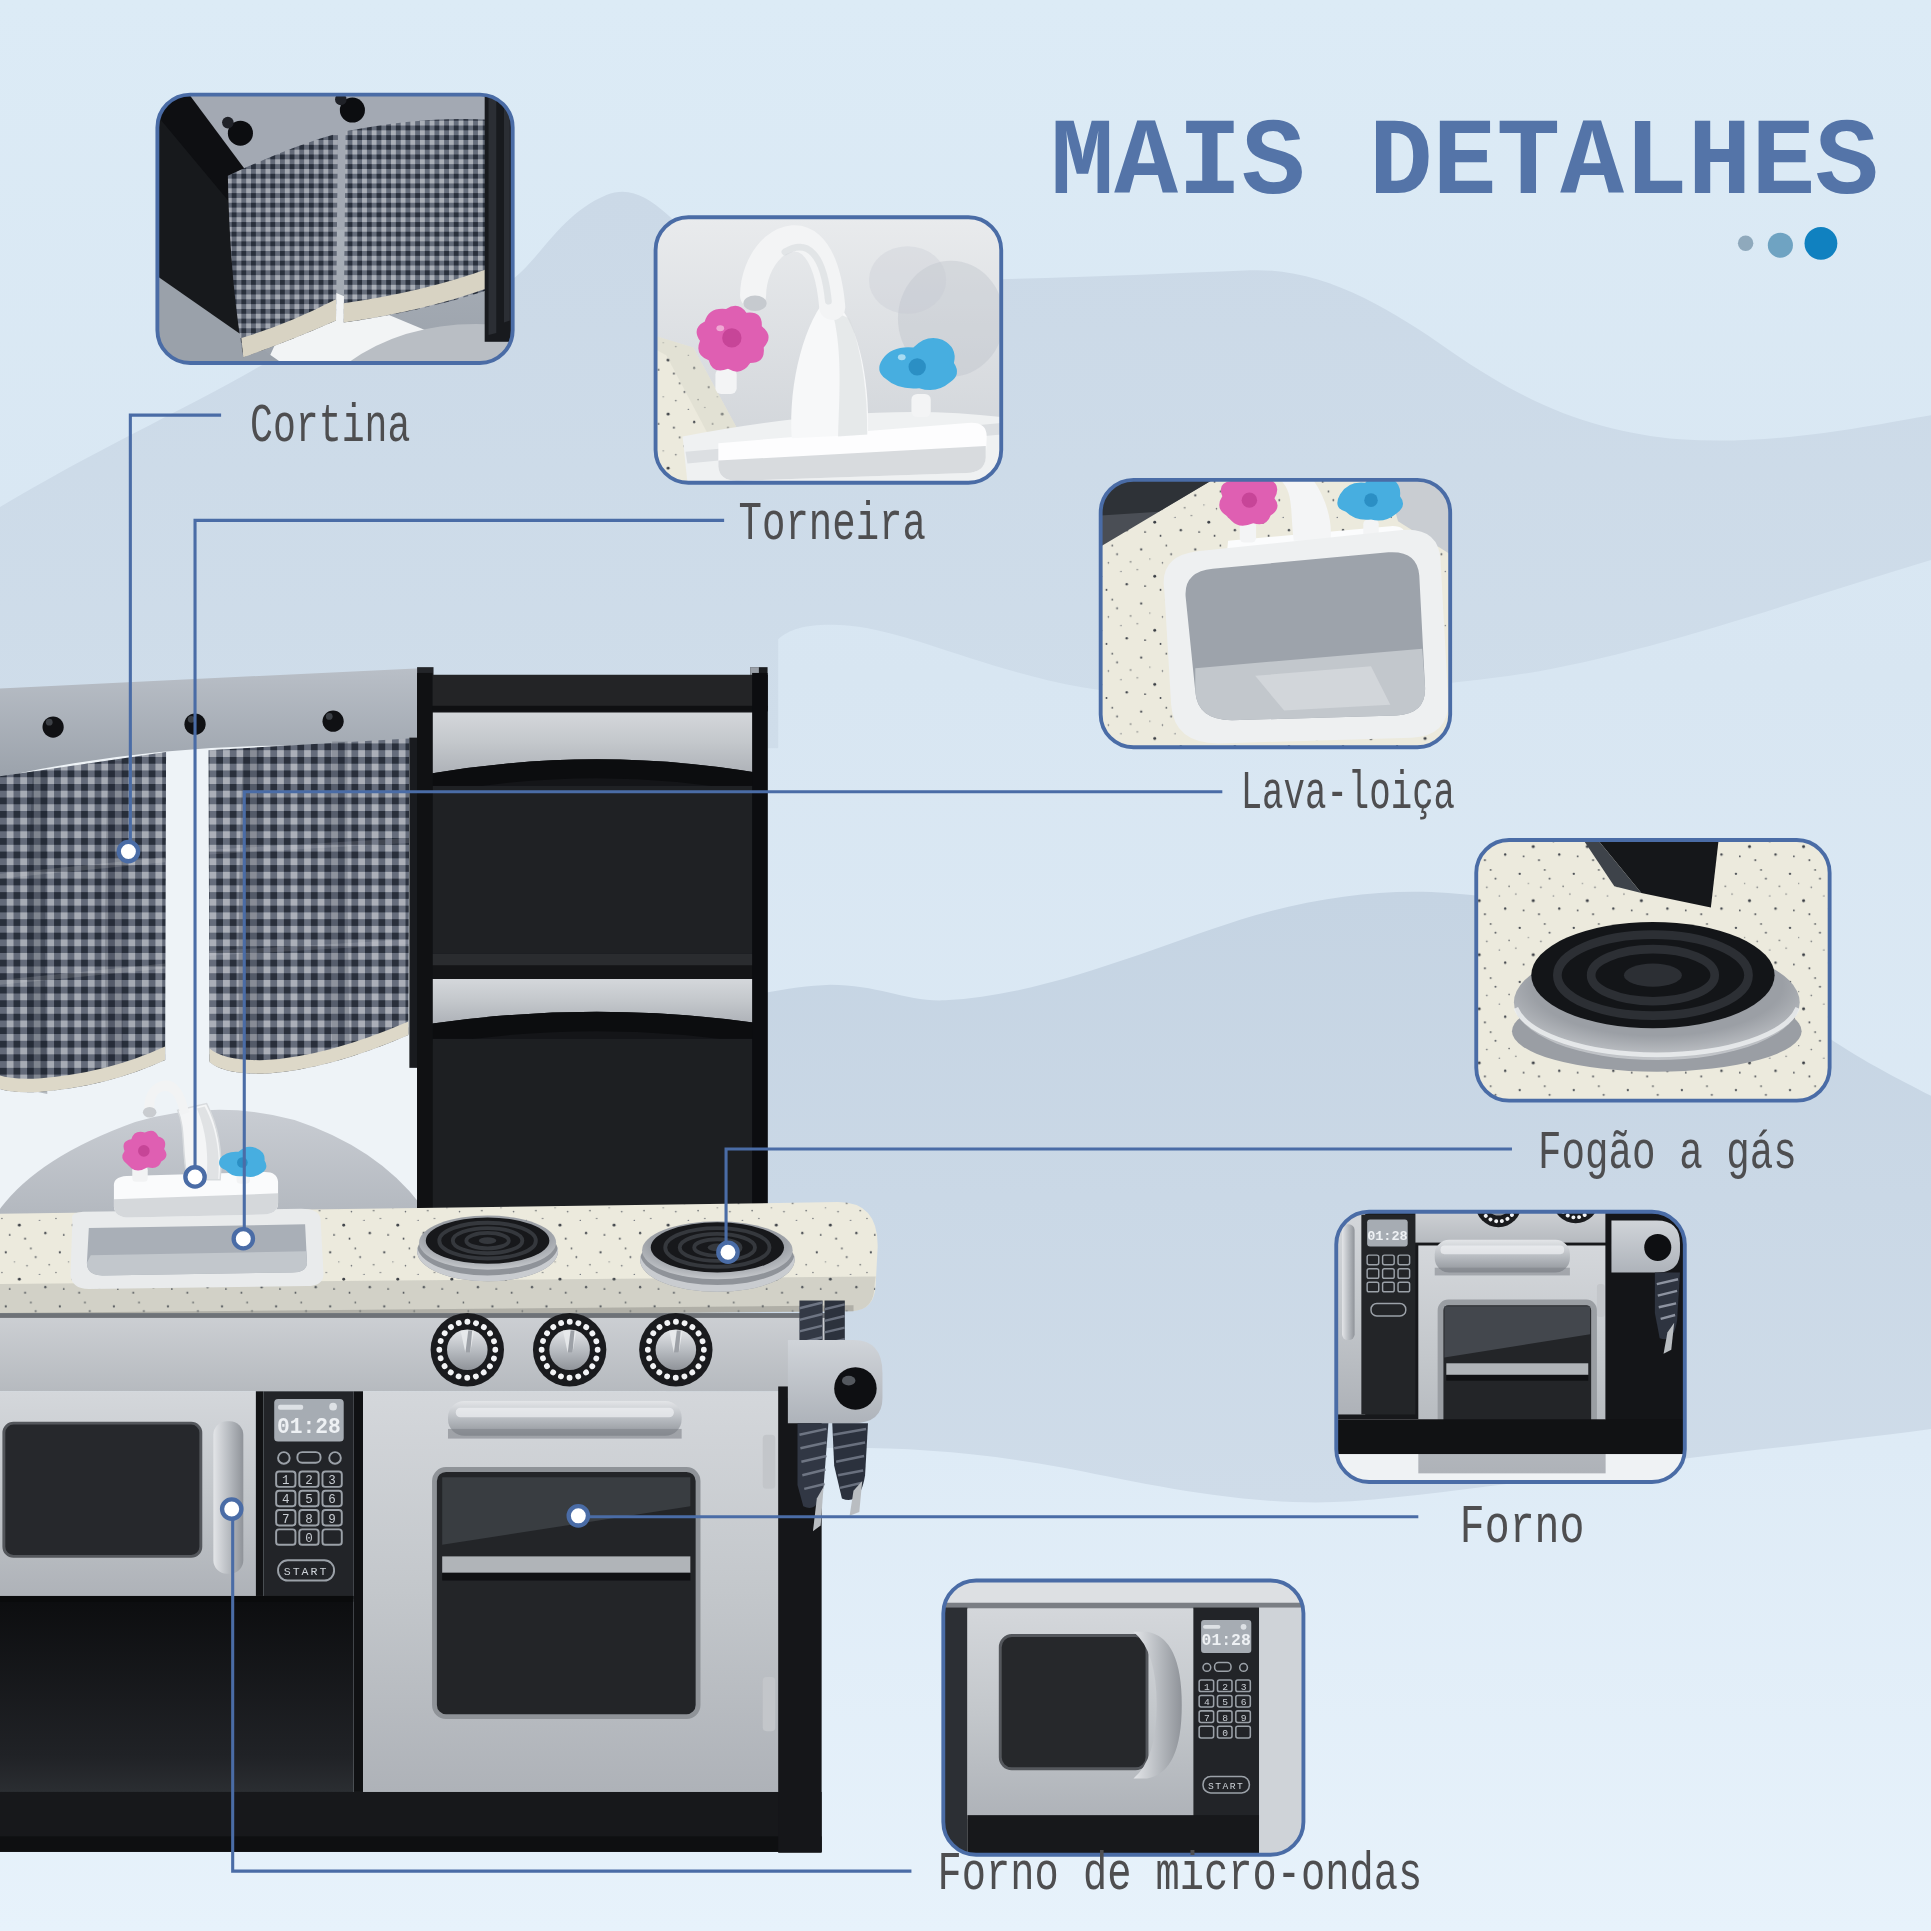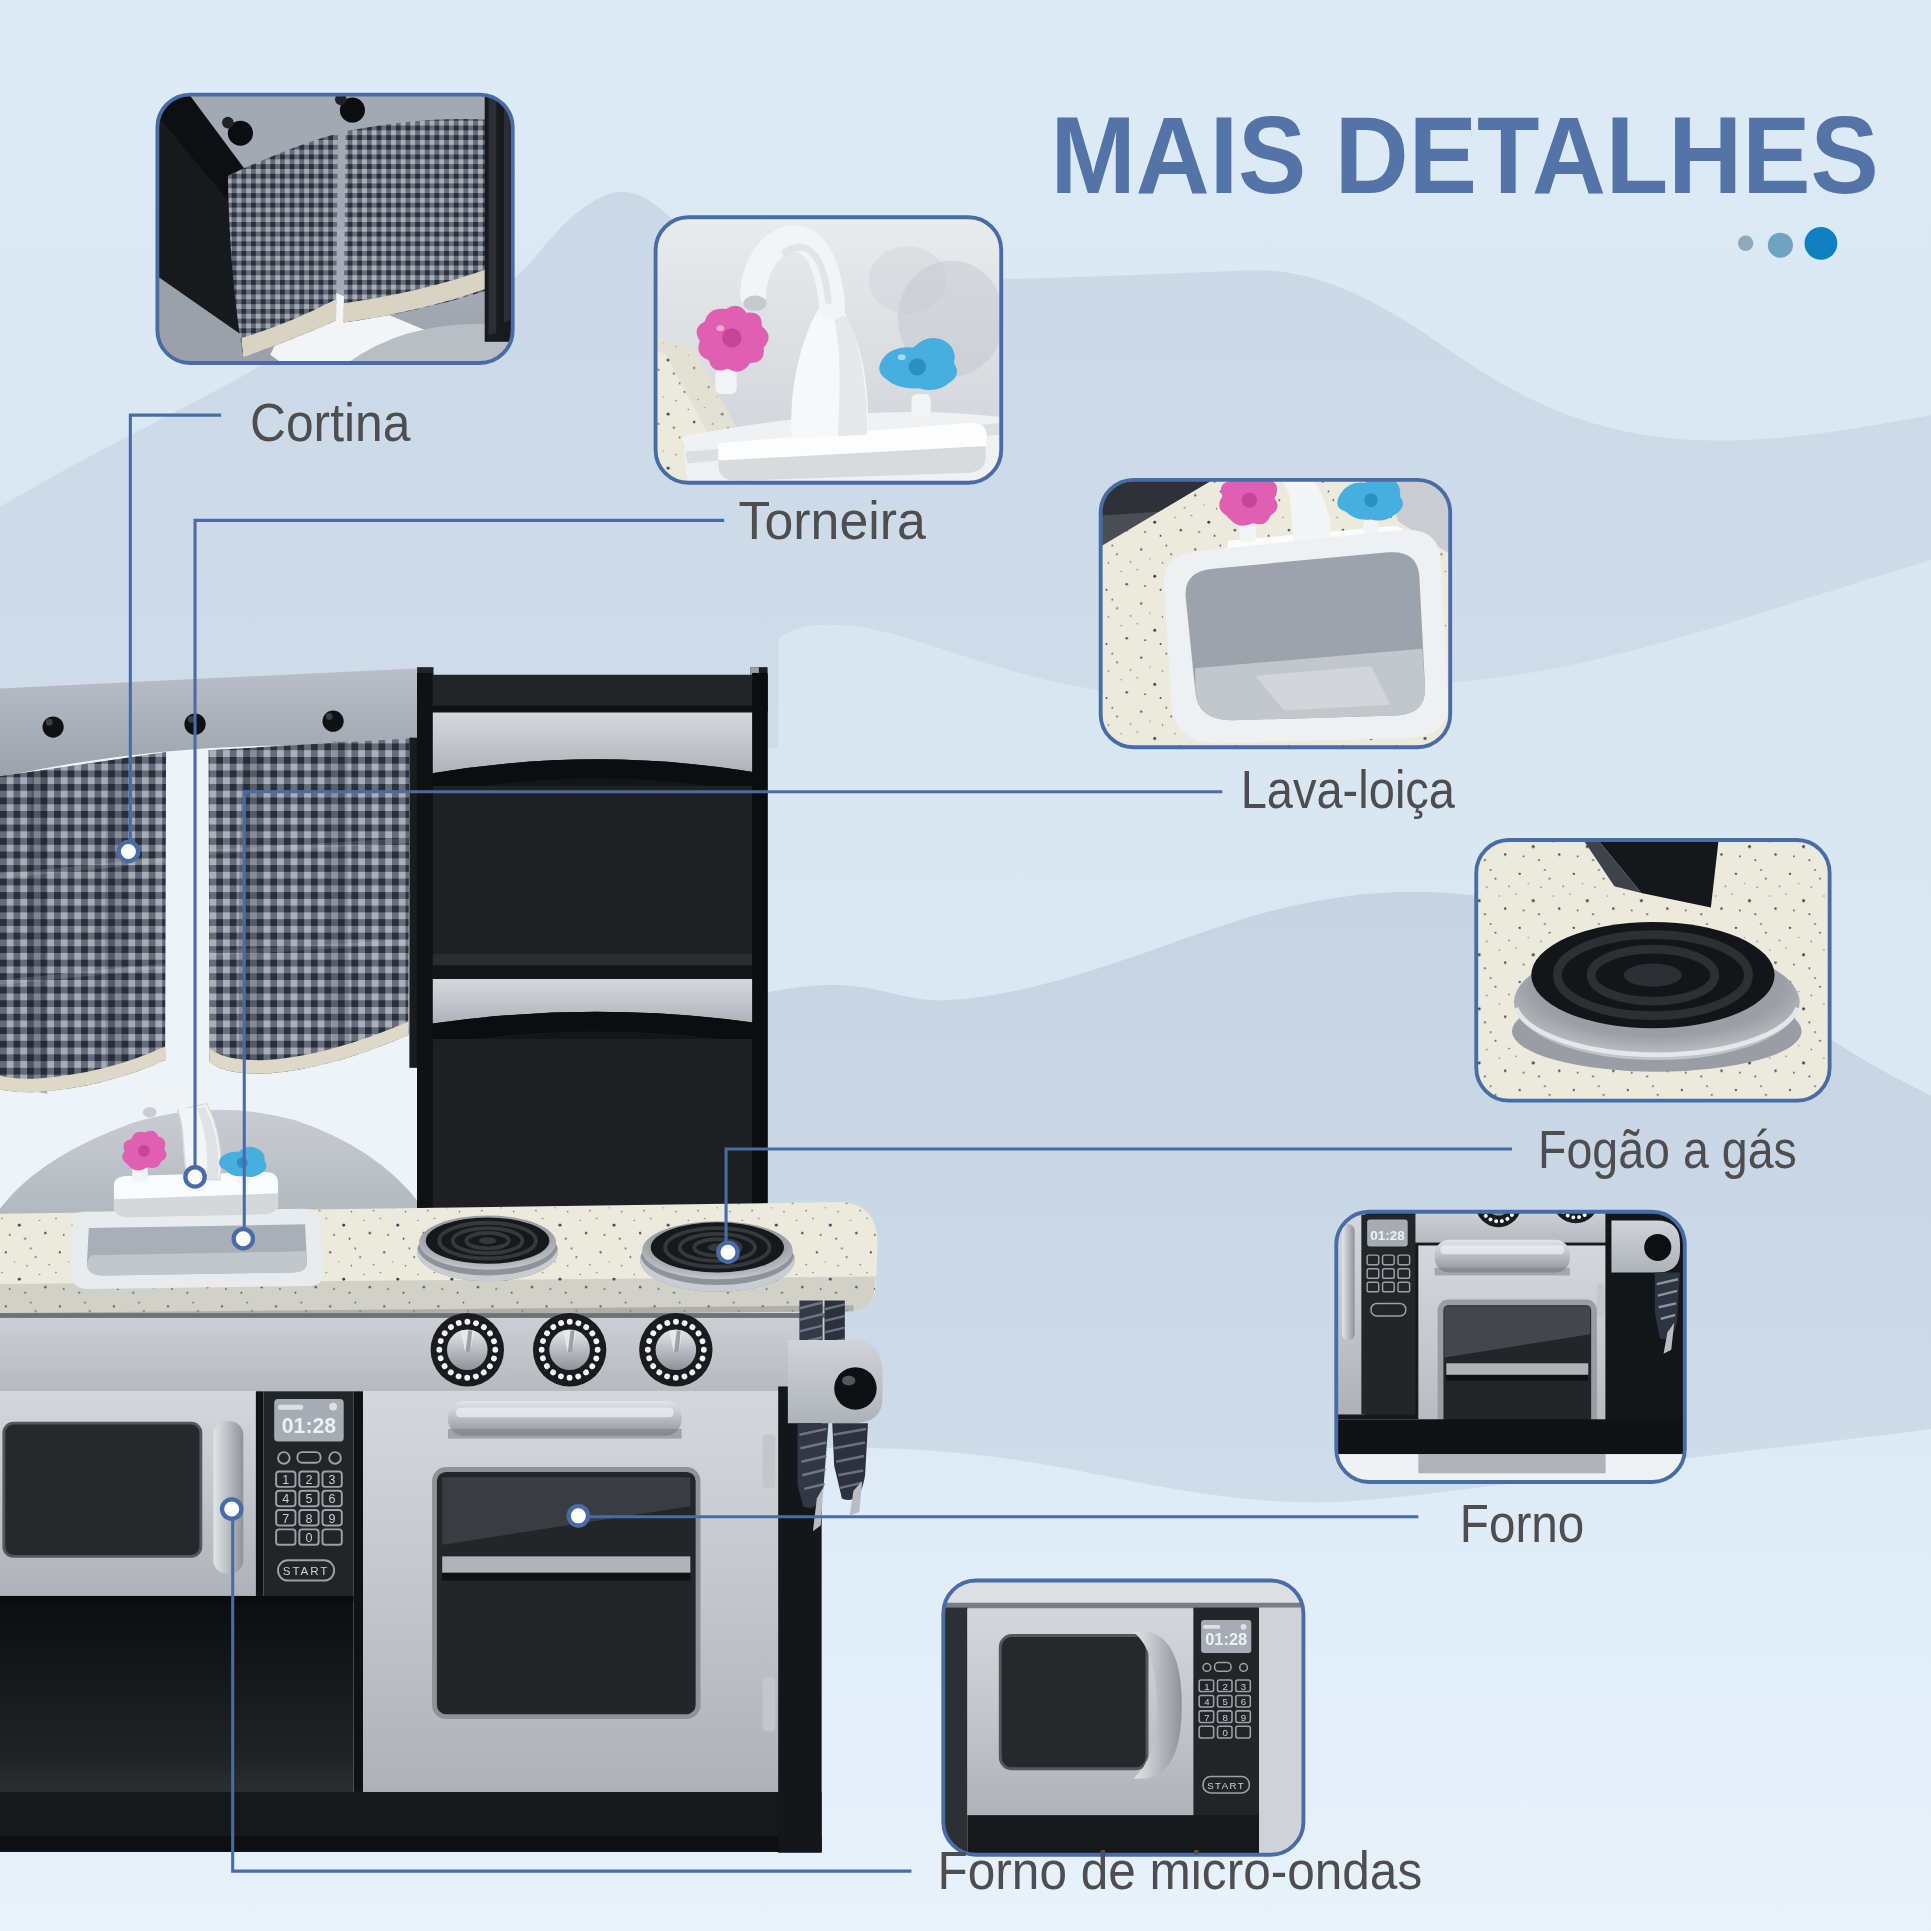--- a/index.html
+++ b/index.html
@@ -1,16 +1,16 @@
 <!DOCTYPE html>
 <html><head>
 <meta charset="utf-8">
 <style>
   html,body{margin:0;padding:0;background:#dce9f4;}
-  #page{position:relative;width:1931px;height:1931px;overflow:hidden;font-family:Liberation Sans, sans-serif;}
+  #page{position:relative;width:1931px;height:1931px;overflow:hidden;font-family:Liberation Mono, monospace;}
   svg{display:block}
 </style>
 </head>
 <body>
 <div id="page">
 <svg width="1931" height="1931" viewBox="0 0 2000 2000">
 <defs>
   <linearGradient id="bgG" x1="0" y1="0" x2="0" y2="1">
     <stop offset="0" stop-color="#dcebf6"></stop>
     <stop offset="0.35" stop-color="#d8e6f2"></stop>

